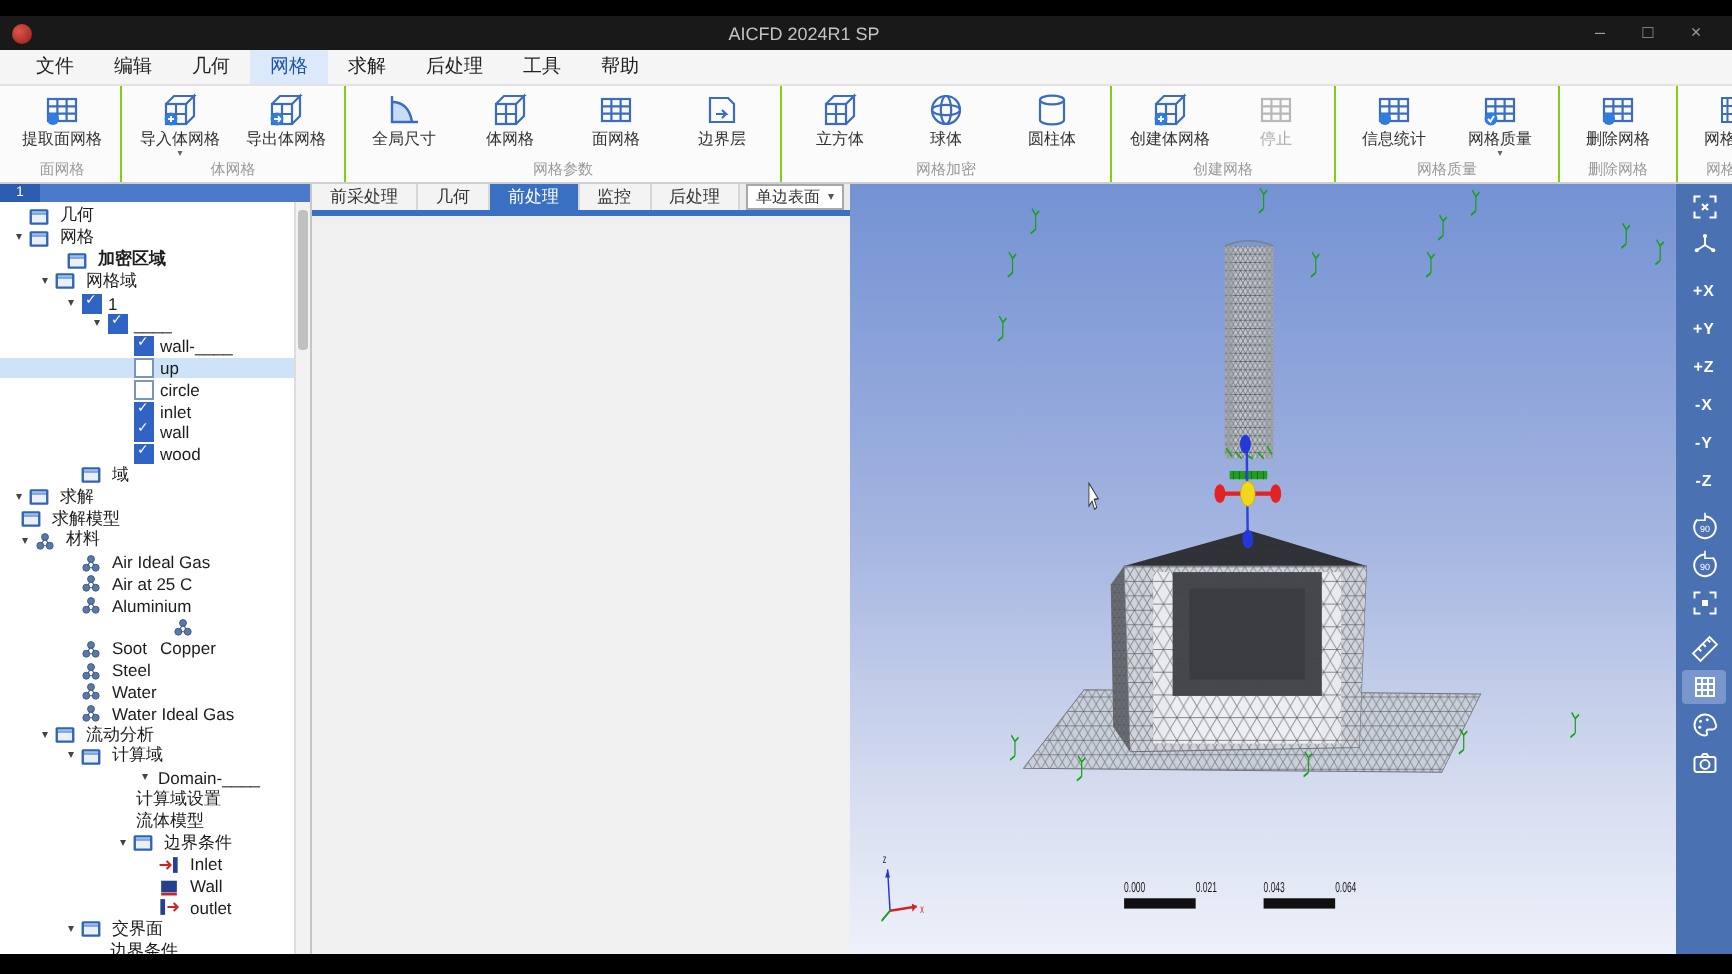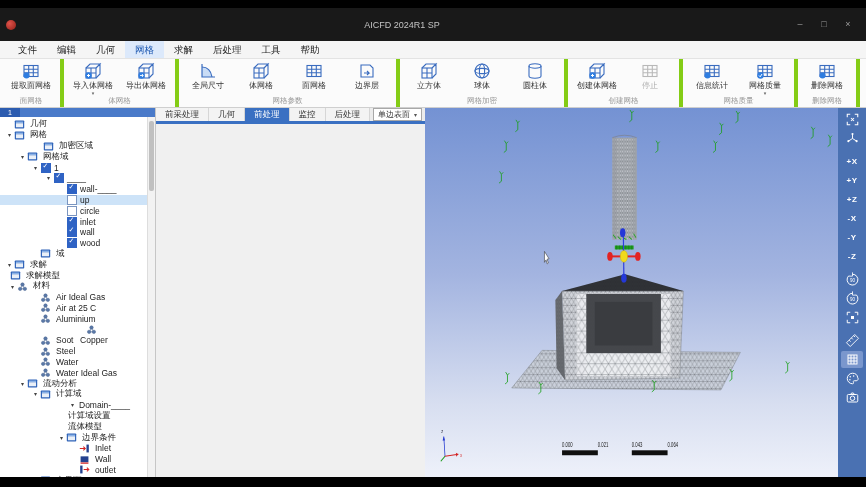--- a/index.html
+++ b/index.html
@@ -1,29 +1,29 @@
 <!DOCTYPE html>
 <html><head>
 <meta charset="utf-8">
 <style>
   html,body{margin:0;padding:0;background:#000;width:866px;height:487px;overflow:hidden;
     font-family:"Liberation Sans","DejaVu Sans",sans-serif;-webkit-font-smoothing:antialiased;}
   .app{position:absolute;top:8px;left:0;width:866px;height:469px;background:#f0f0f0;display:flex;flex-direction:column;}
   
-  .titlebar{height:33px;background:#191919;display:flex;align-items:center;padding:0 6px;flex:none;}
+  .titlebar{height:17px;background:#191919;display:flex;align-items:center;padding:0 6px;flex:none;}
   .appicon{width:10px;height:10px;border-radius:50%;background:radial-gradient(circle at 35% 35%,#e0524a,#8f1f17);flex:none;}
   .apptitle{flex:1;text-align:center;color:#c3c3c3;font-size:9px;}
   .winbtn{width:24px;text-align:center;color:#9c9c9c;font-size:9px;line-height:17px;cursor:default;}
   
   .menubar{height:17px;background:#f5f5f5;display:flex;align-items:stretch;padding-left:8px;border-bottom:1px solid #e3e3e3;flex:none;}
   .mitem{padding:0 10px;font-size:9.5px;color:#222;line-height:17px;}
   .mitem.active{color:#1a56b0;background:#dce9fb;}
   
   .ribbon{height:48px;background:#fbfbfb;border-bottom:1px solid #cfcfcf;display:flex;align-items:stretch;padding-left:2px;flex:none;}
-  .rgroup{display:flex;flex-direction:column;border-right:4px solid #84cc16;padding:0 3px;}
+  .rgroup{display:flex;flex-direction:column;border-right:1px solid #84cc16;padding:0 3px;}
   .rbtns{display:flex;flex:1;align-items:flex-start;gap:1px;padding-top:1px;}
   .rbtn{min-width:46px;display:flex;flex-direction:column;align-items:center;padding:1px 3px 0 3px;font-size:8px;color:#333;position:relative;}
   .rbtn .ricon{width:20px;height:20px;display:block;}
   .rbtn .ricon svg{width:20px;height:20px;display:block;}
   .rbtn .rtext{white-space:nowrap;line-height:10px;}
   .rbtn.dd::after{content:"▾";font-size:5px;color:#666;line-height:4px;}
   .rbtn.disabled{color:#ababab;}
   .rlabel{height:12px;line-height:12px;text-align:center;font-size:7.5px;color:#9a9a9a;flex:none;}
   
   .mainrow{flex:1;display:flex;align-items:stretch;min-height:0;}
@@ -339,21 +339,21 @@
             <span class="tarrow open"></span>
             <span class="ticon">
               <svg viewBox="0 0 14 14">
                 <rect x="1" y="2" width="12" height="10" rx="1" fill="#2f63b8"></rect>
                 <rect x="2.5" y="3.3" width="9" height="1.6" fill="#9cc0ee"></rect>
                 <rect x="2.5" y="5.4" width="9" height="5.1" fill="#fff" opacity="0.9"></rect>
               </svg>
             </span>
             <span style="margin-left: 2px;">网格</span>
           </div>
-          <div class="trow" style="padding-left: 34px;">
+          <div class="trow" style="padding-left: 24px; font-weight: bold;">
             <span class="tarrow"></span>
             <span class="ticon">
               <svg viewBox="0 0 14 14">
                 <rect x="1" y="2" width="12" height="10" rx="1" fill="#2f63b8"></rect>
                 <rect x="2.5" y="3.3" width="9" height="1.6" fill="#9cc0ee"></rect>
                 <rect x="2.5" y="5.4" width="9" height="5.1" fill="#fff" opacity="0.9"></rect>
               </svg>
             </span>
             <span style="margin-left: 2px;">加密区域</span>
           </div>

